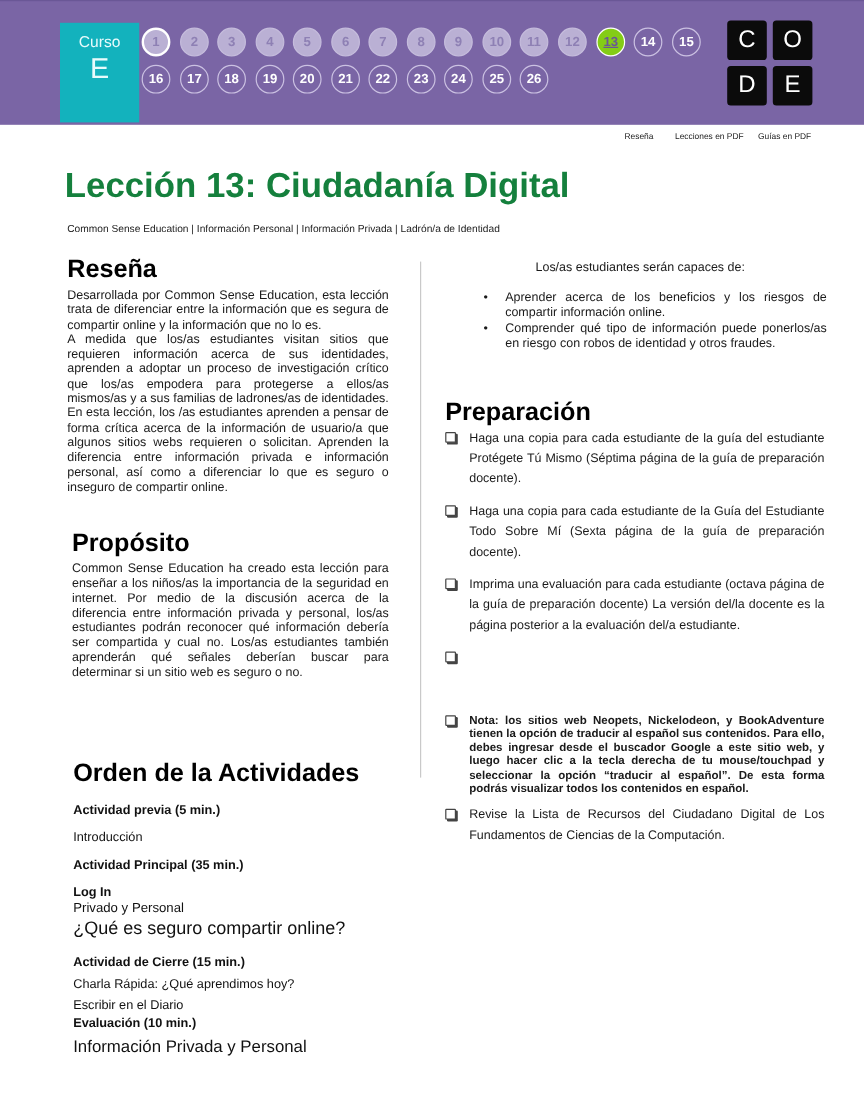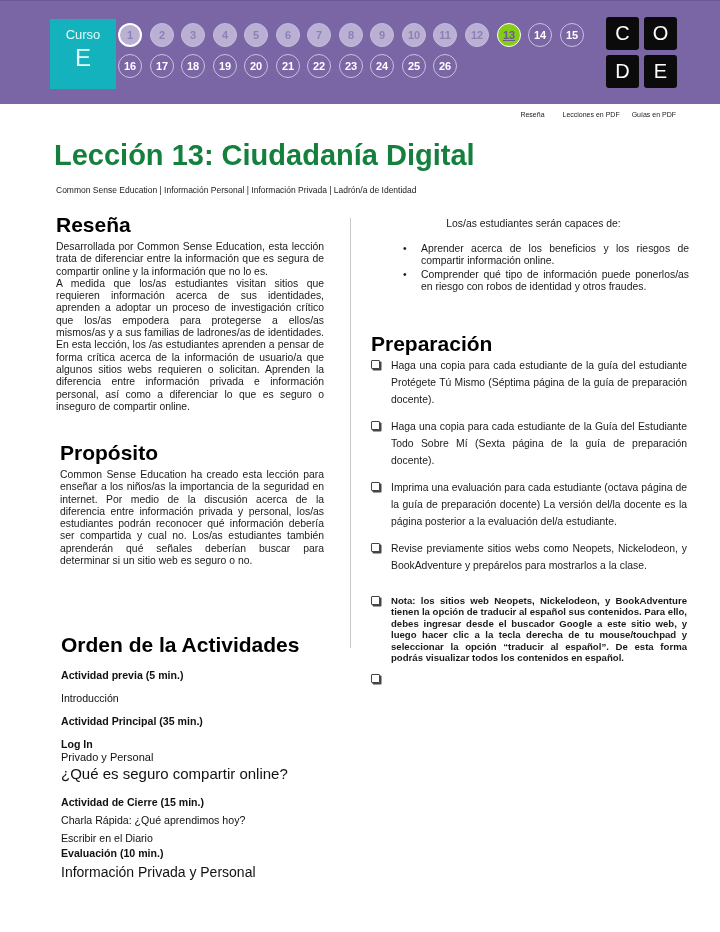--- a/index.html
+++ b/index.html
@@ -1,20 +1,20 @@
 <!DOCTYPE html>
 <html><head>
 <meta charset="utf-8">
 <style>
   * { margin: 0; padding: 0; box-sizing: border-box; }
   html, body { width: 720px; height: 932px; background: #ffffff; overflow: hidden; }
   body { font-family: "Liberation Sans", sans-serif; color: #111; position: relative; }
 
   .banner { position: absolute; left: 0; top: 0; width: 720px; height: 104px; background: #7a65a5; border-top: 1px solid #6a5796; }
-  .course-box { position: absolute; left: 50px; top: 18px; width: 66px; height: 70px; background: #13b2bd; color: #e8fbfc; text-align: center; }
+  .course-box { position: absolute; left: 50px; top: 18px; width: 66px; height: 83px; background: #13b2bd; color: #e8fbfc; text-align: center; }
   .course-box .lbl { display: block; font-size: 13px; margin-top: 8px; }
   .course-box .letter { display: block; font-size: 24px; margin-top: 2px; }
 
   .dot { position: absolute; width: 24px; height: 24px; border-radius: 50%; font-size: 11px; font-weight: bold; text-align: center; line-height: 22px; }
   .dot.done { background: #bab0d4; color: #8e80b4; border: 1px solid #c5bcdc; }
   .dot.first { border: 2px solid #ffffff; line-height: 20px; }
   .dot.current { background: #84cc16; color: #6a5796; border: 1px solid #ffffff; text-decoration: underline; }
   .dot.todo { background: transparent; color: #ffffff; border: 1px solid #cbc1e2; }
 
   .logo { position: absolute; left: 606px; top: 16px; width: 72px; height: 72px; }
@@ -144,21 +144,21 @@
 <div class="prep-item" style="position:absolute;left:371px;top:418px;width:316px">
   <span class="chk"></span>
   <span>Haga una copia para cada estudiante de la Guía del Estudiante Todo Sobre Mí (Sexta página de la guía de preparación docente).</span>
 </div>
 <div class="prep-item" style="position:absolute;left:371px;top:479px;width:316px">
   <span class="chk"></span>
   <span>Imprima una evaluación para cada estudiante (octava página de la guía de preparación docente) La versión del/la docente es la página posterior a la evaluación del/a estudiante.</span>
 </div>
 <div class="prep-item" style="position:absolute;left:371px;top:540px;width:316px">
   <span class="chk"></span>
-  <span>Revise previamente sitios webs como Neopets, Nickelodeon, y BookAdventure y prepárelos para mostrarlos a la clase.</span>
 </div>
 <div class="prep-item note" style="position:absolute;left:371px;top:595px;width:316px">
   <span class="chk"></span>
   <span>Nota: los sitios web Neopets, Nickelodeon, y BookAdventure tienen la opción de traducir al español sus contenidos. Para ello, debes ingresar desde el buscador Google a este sitio web, y luego hacer clic a la tecla derecha de tu mouse/touchpad y seleccionar la opción “traducir al español”. De esta forma podrás visualizar todos los contenidos en español.</span>
 </div>
 <div class="prep-item" style="position:absolute;left:371px;top:671px;width:316px">
   <span class="chk"></span>
+  <span>Revise la Lista de Recursos del Ciudadano Digital de Los Fundamentos de Ciencias de la Computación.</span>
 </div>
 
 </body></html>

